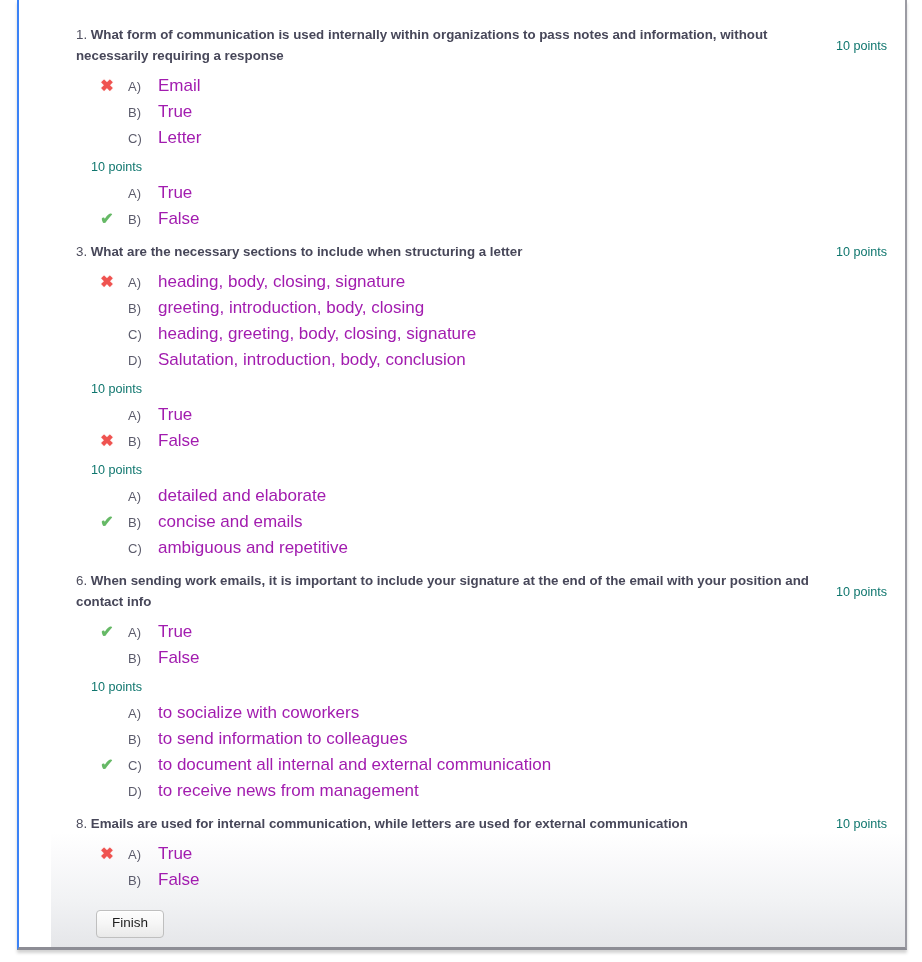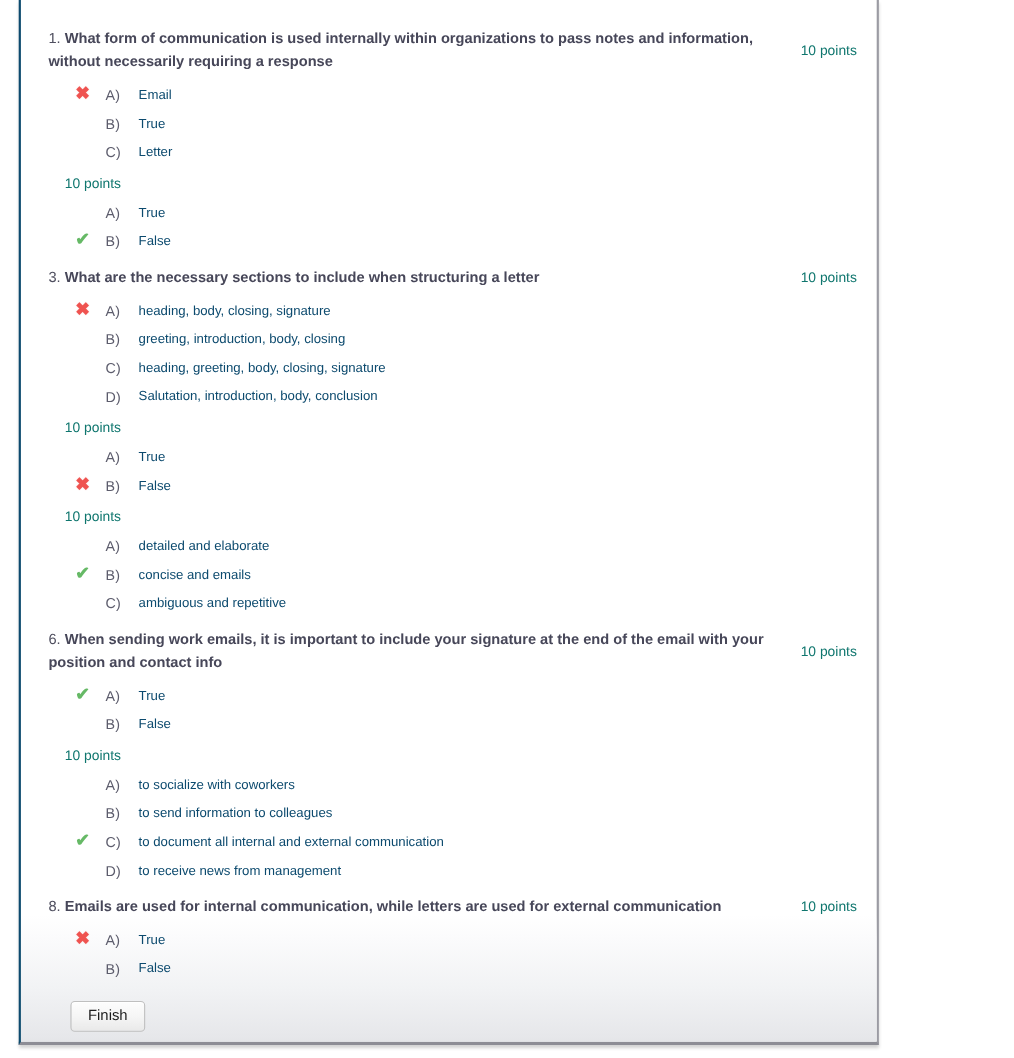--- a/index.html
+++ b/index.html
@@ -10,29 +10,30 @@
     width: 922px;
     height: 962px;
     overflow: hidden;
     font-family: "Liberation Sans", sans-serif;
   }
 
   #quiz-panel {
     position: absolute;
     left: 17px;
     top: 0px;
-    width: 782px;
+    width: 890px;
     height: 950px;
     box-sizing: border-box;
-    border-left: 2px solid #0c4a6e;
+    border-left: 2px solid #3b82f6;
     border-right: 2px solid #9b9ba3;
     border-bottom: 3px solid #8d8d95;
     background: #ffffff;
     box-shadow: 0 3px 3px rgba(0,0,0,0.18);
     overflow: hidden;
+    padding-left: 32px;
   }
 
   #quiz-body {
     position: relative;
     padding: 22px 0 0 0;
     height: 100%;
     box-sizing: border-box;
   }
 
   
@@ -129,22 +130,22 @@
 
   .opt-letter {
     margin-left: 32px;
     font-size: 13px;
     color: #5c5c6c;
     width: 26px;
     flex: none;
   }
 
   .opt-text {
-    font-size: 12px;
-    color: #0c4a6e;
+    font-size: 17px;
+    color: #a21caf;
     margin-left: 4px;
   }
 
   #finish-row {
     position: relative;
     z-index: 2;
     padding: 10px 0 0 45px;
   }
 
   #finish-button {

